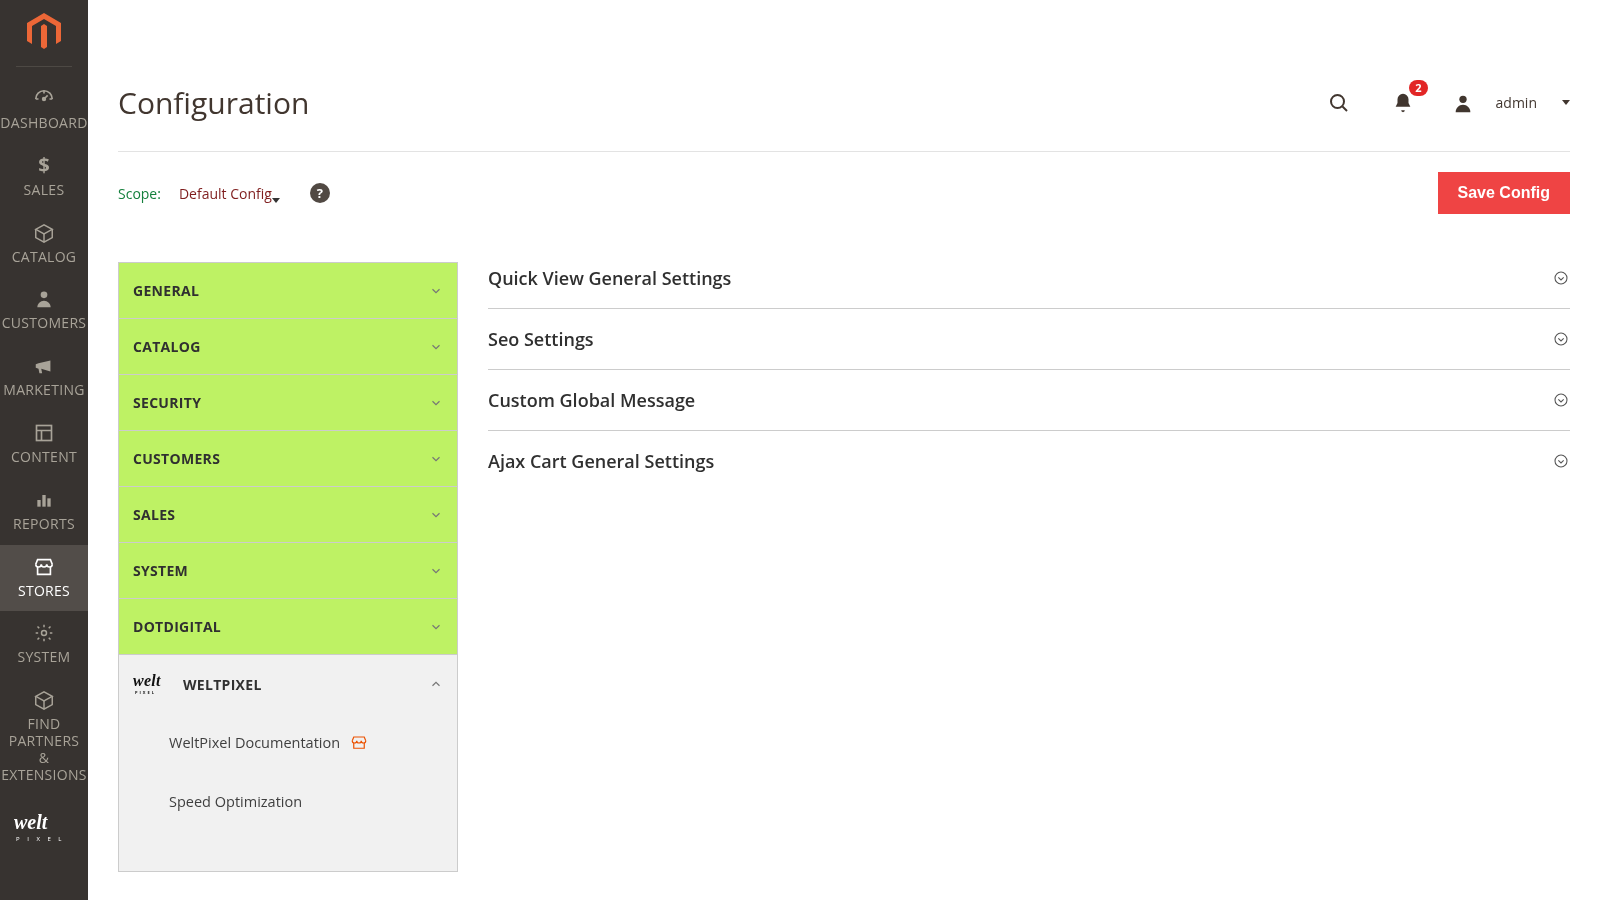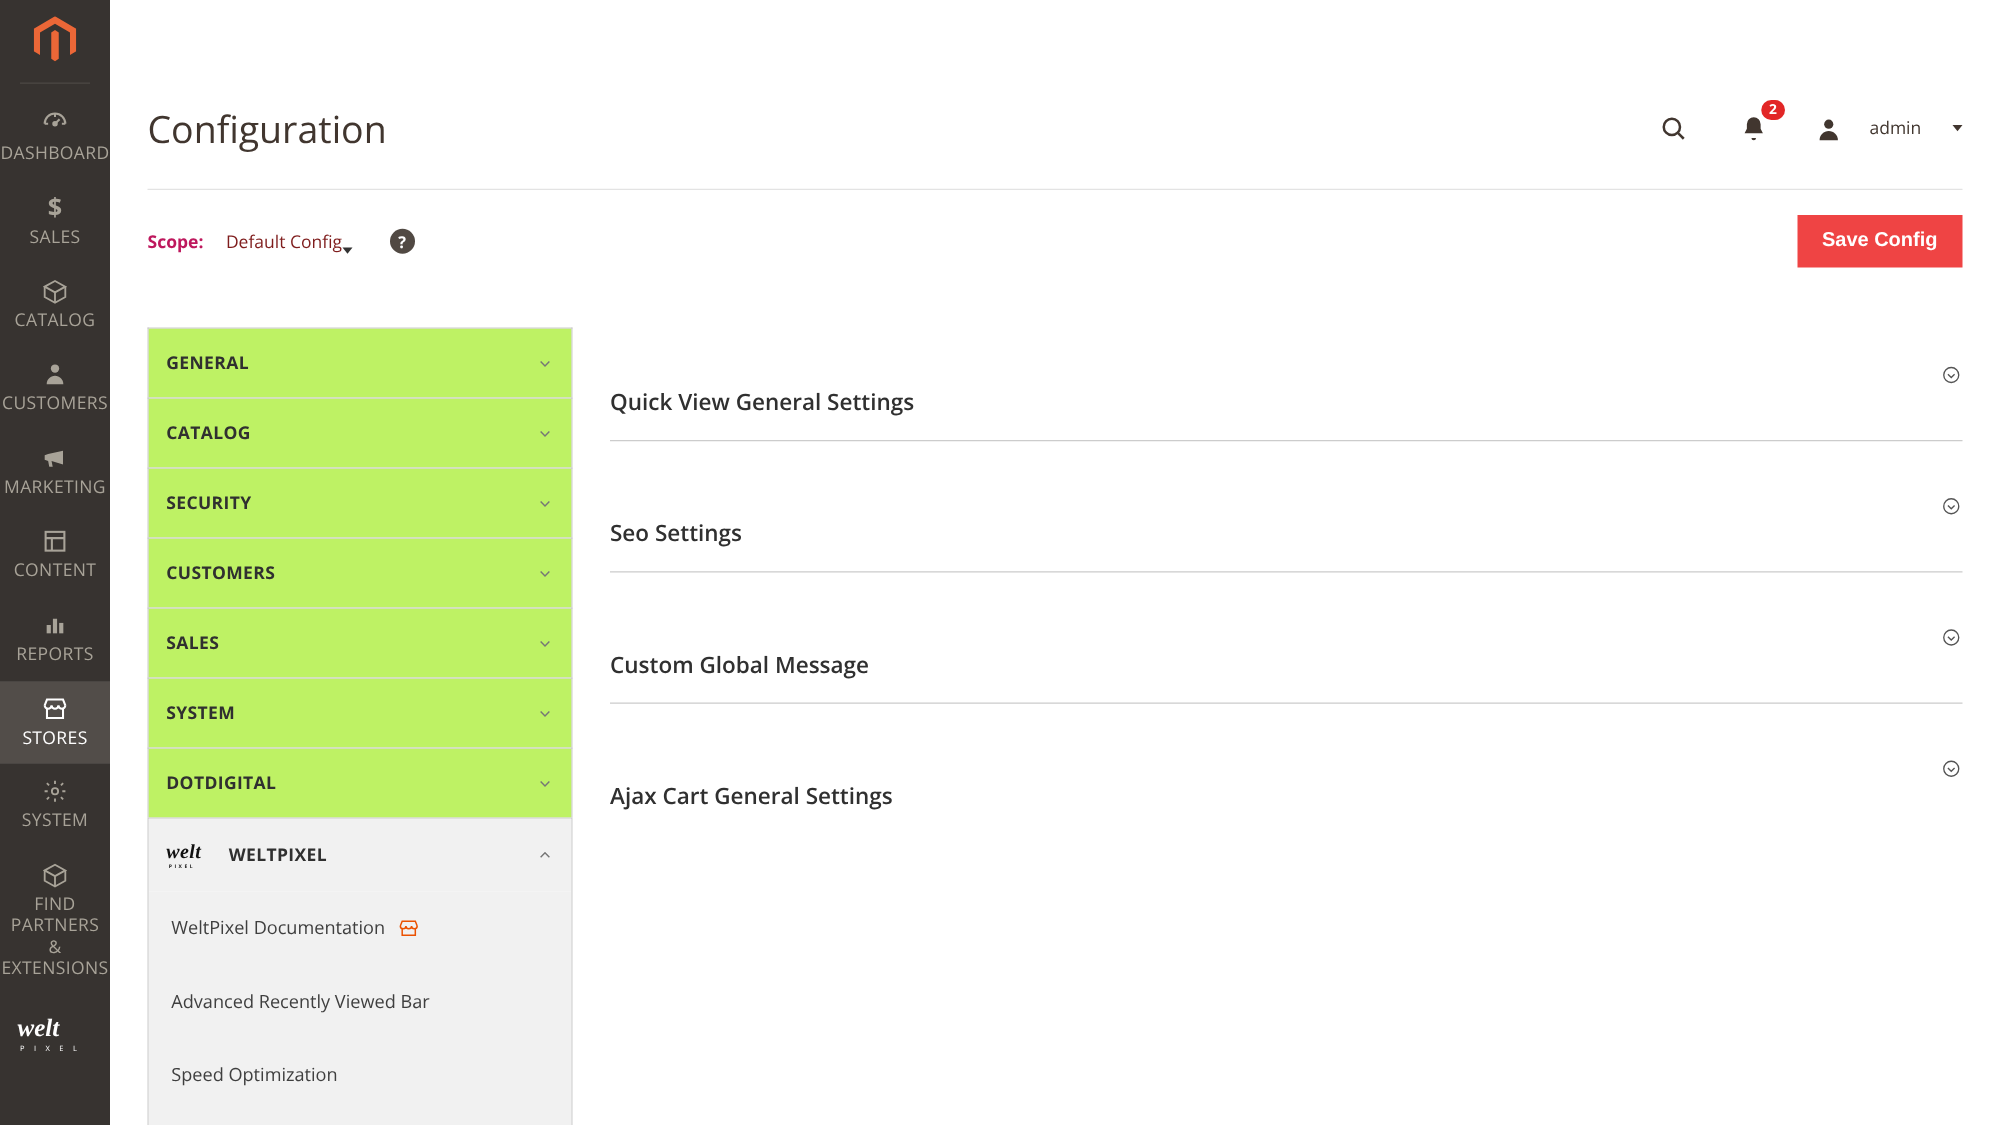--- a/index.html
+++ b/index.html
@@ -126,21 +126,21 @@
   .scope-bar {
     border-top: 1px solid #e3e3e3;
     padding: 20px 0;
     display: flex;
     align-items: center;
     justify-content: space-between;
   }
   .scope-left {
     display: flex; align-items: center; gap: 18px;
   }
-  .scope-label { font-weight: 700; color: #be185d; }
+  .scope-label { font-weight: 400; color: #15803d; }
   .scope-select {
     display: flex; align-items: flex-end; gap: 0;
     cursor: pointer; color: #7f1d1d;
   }
   .scope-select .caret {
     width: 0; height: 0;
     border-left: 4px solid transparent;
     border-right: 4px solid transparent;
     border-top: 5px solid #333;
   }
@@ -209,39 +209,39 @@
   }
   .side-group.expanded .side-sub { display: block; }
   .side-sub-item {
     padding: 20px 18px;
     color: #3f3f3f;
     cursor: pointer;
     font-size: 14.5px;
     display: flex;
     align-items: center;
     gap: 10px;
+    margin-left: 32px;
   }
 
   .section-list {
     flex: 1;
   }
   .section-item {
     border-bottom: 1px solid #ccc;
     display: flex;
     align-items: center;
     justify-content: space-between;
     padding: 18px 0;
     cursor: pointer;
   }
   .section-item:first-child { padding-top: 4px; }
   .section-item .title {
     font-size: 18px;
     font-weight: 600;
     color: #303030;
-    margin-top: 44px;
   }
   .section-item .expand {
     color: #555;
     width: 18px; height: 18px;
     display: flex; align-items: center; justify-content: center;
   }
 
   svg { display: block; }
 </style>
 </head>
@@ -510,23 +510,20 @@
             </span>
         </div>
         <div class="side-sub">
           <div class="side-sub-item">
             <span>WeltPixel Documentation</span>
             <svg width="18" height="16" viewBox="0 0 24 20" fill="none" stroke="#eb5202" stroke-width="1.6">
                 <path d="M3 7 L5 2 H19 L21 7"></path>
                 <path d="M3 7a3 3 0 0 0 6 0 3 3 0 0 0 6 0 3 3 0 0 0 6 0"></path>
                 <path d="M5 10v7h14v-7"></path>
               </svg>
-          </div>
-          <div class="side-sub-item">
-            <span>Advanced Recently Viewed Bar</span>
           </div>
           <div class="side-sub-item">
             <span>Speed Optimization</span>
           </div>
           <div class="side-sub-item">
             
           </div>
         </div>
       </div>
 

